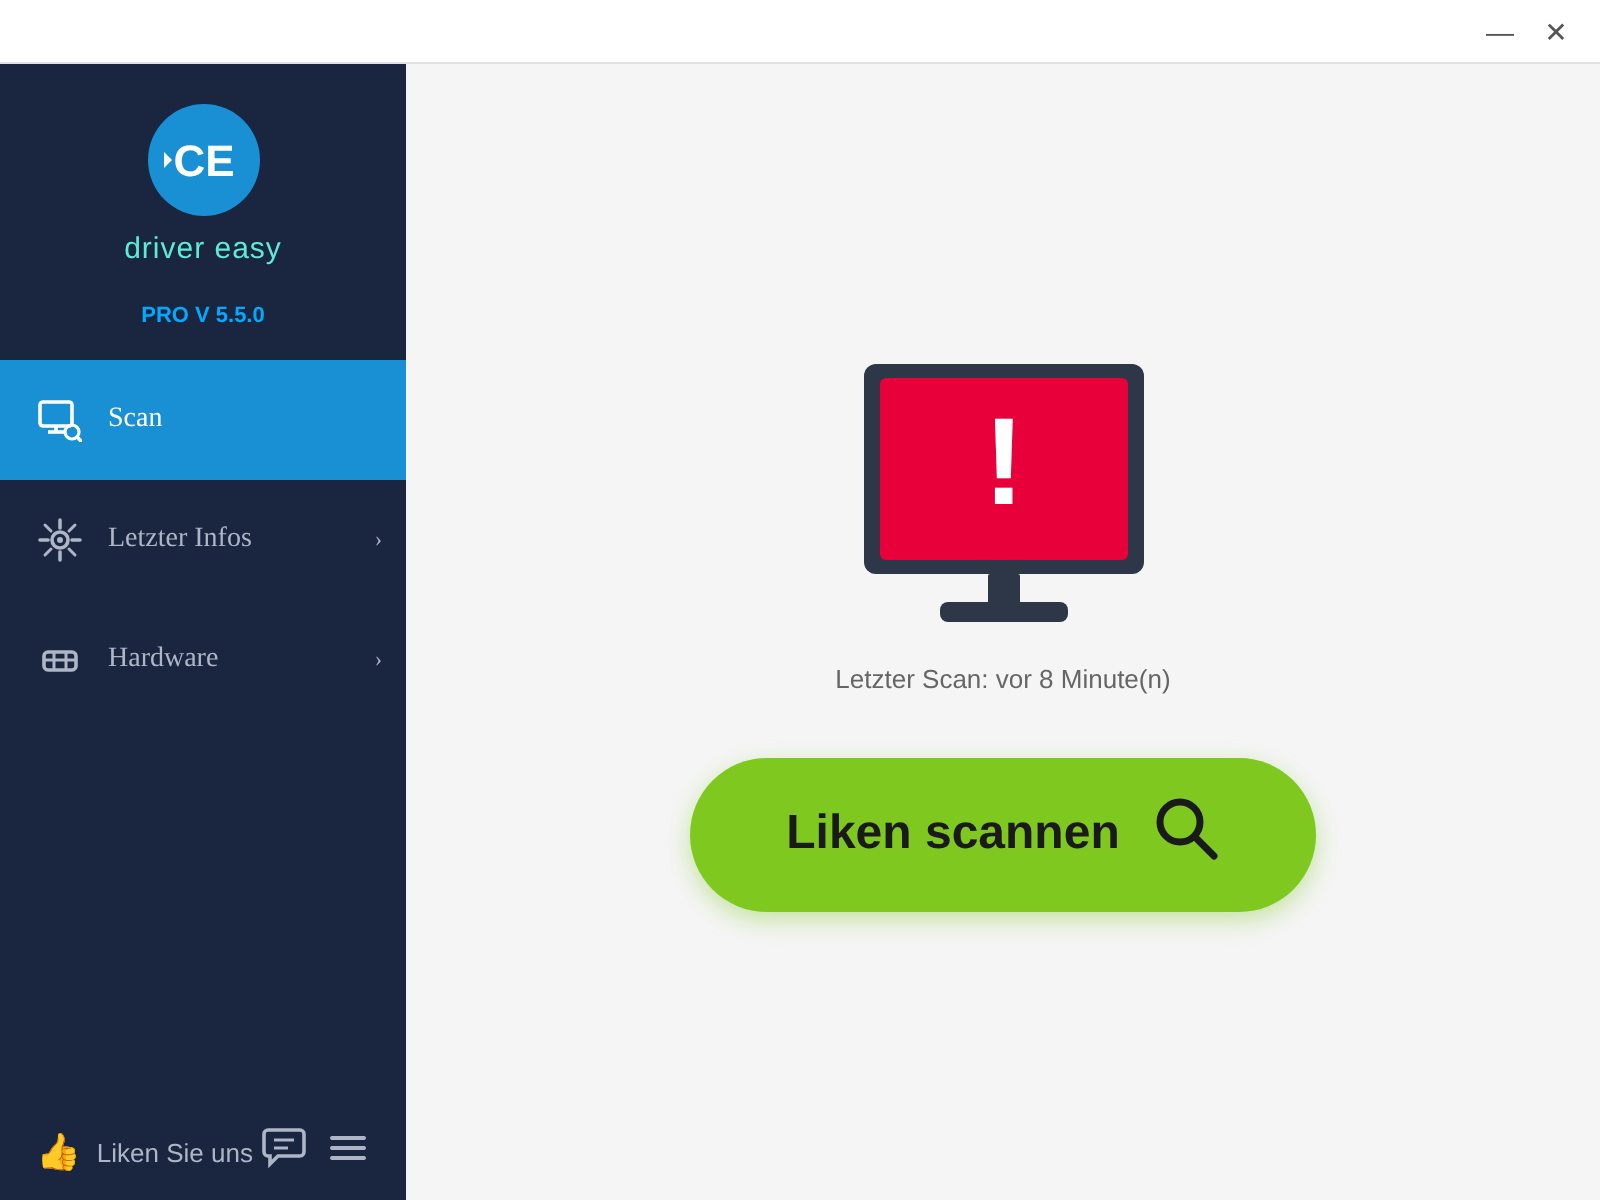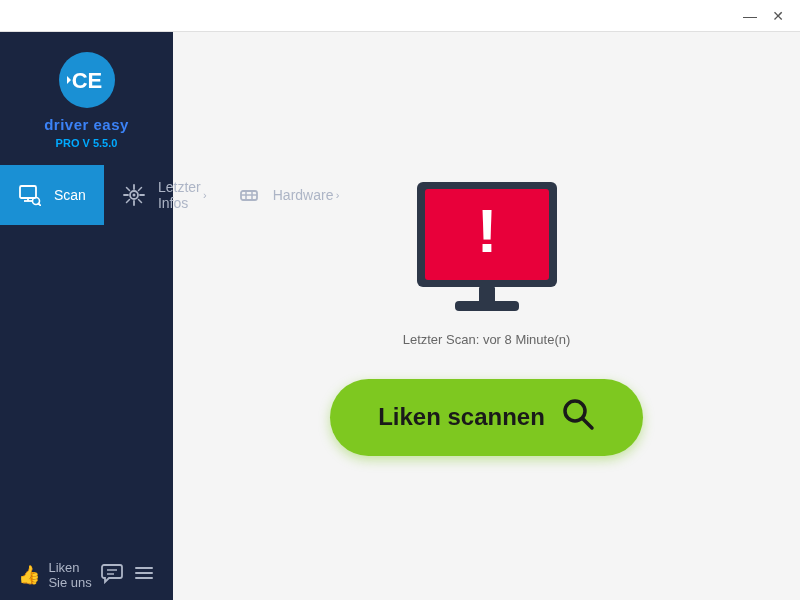--- a/index.html
+++ b/index.html
@@ -39,21 +39,21 @@
 
     
     .app-body {
       display: flex;
       flex: 1;
       overflow: hidden;
     }
 
     
     .sidebar {
-      width: 173px;
+      width: 203px;
       background: #1a2540;
       display: flex;
       flex-direction: column;
       flex-shrink: 0;
       height: 100%;
     }
 
     .sidebar-logo {
       display: flex;
       flex-direction: column;
@@ -61,36 +61,38 @@
       padding: 20px 10px 16px;
     }
 
     .logo-icon {
       width: 56px;
       height: 56px;
       margin-bottom: 8px;
     }
 
     .logo-text {
-      color: #3b82f6;
+      color: #5eead4;
       font-size: 15px;
-      font-weight: 700;
+      font-weight: 400;
       letter-spacing: 0.5px;
     }
 
     .logo-version {
       color: #00aaff;
       font-size: 11px;
       font-weight: 600;
-      margin-top: 4px;
+      margin-top: 19px;
     }
 
     .sidebar-nav {
       flex: 1;
       display: flex;
+      flex-direction: column;
+      font-family: Liberation Serif, serif;
     }
 
     .nav-item {
       display: flex;
       align-items: center;
       padding: 0 18px;
       height: 60px;
       color: #adb5c6;
       cursor: pointer;
       position: relative;

